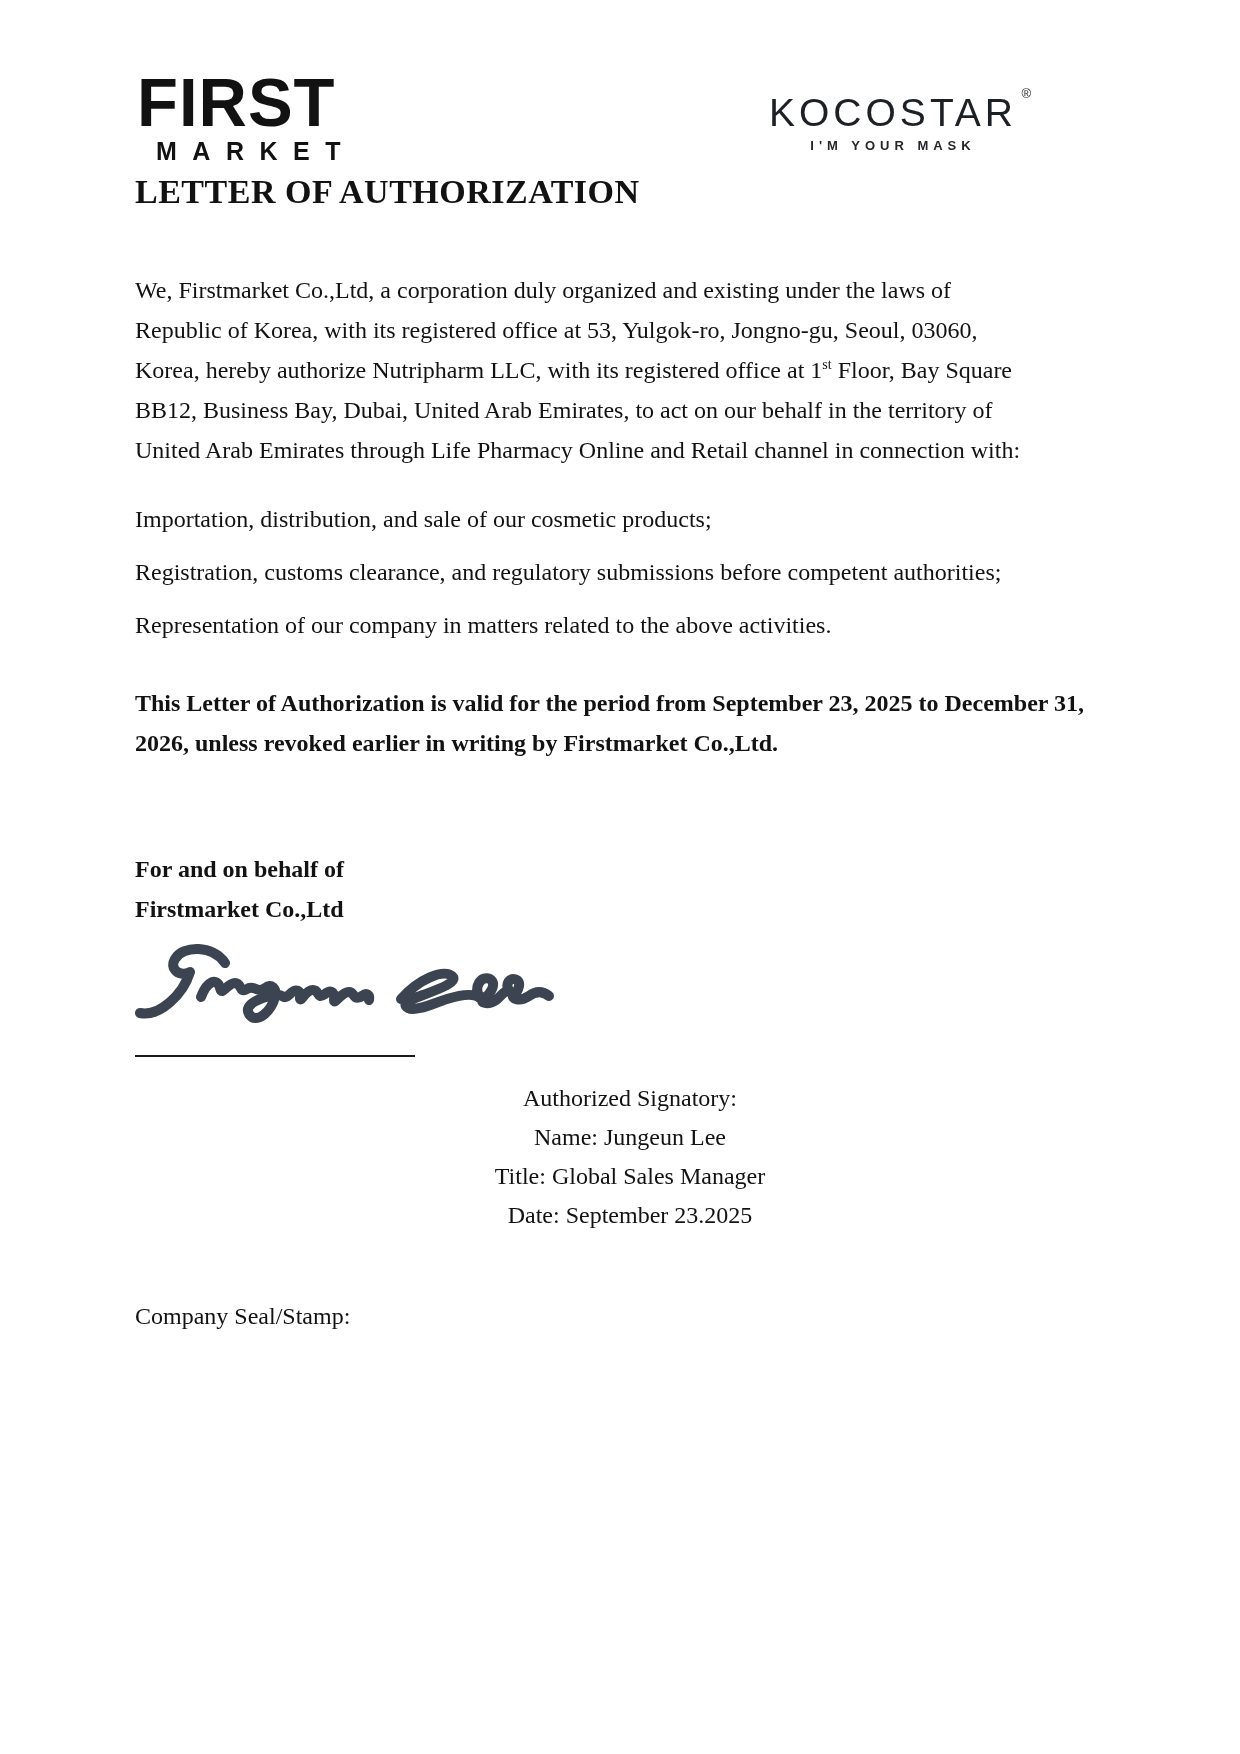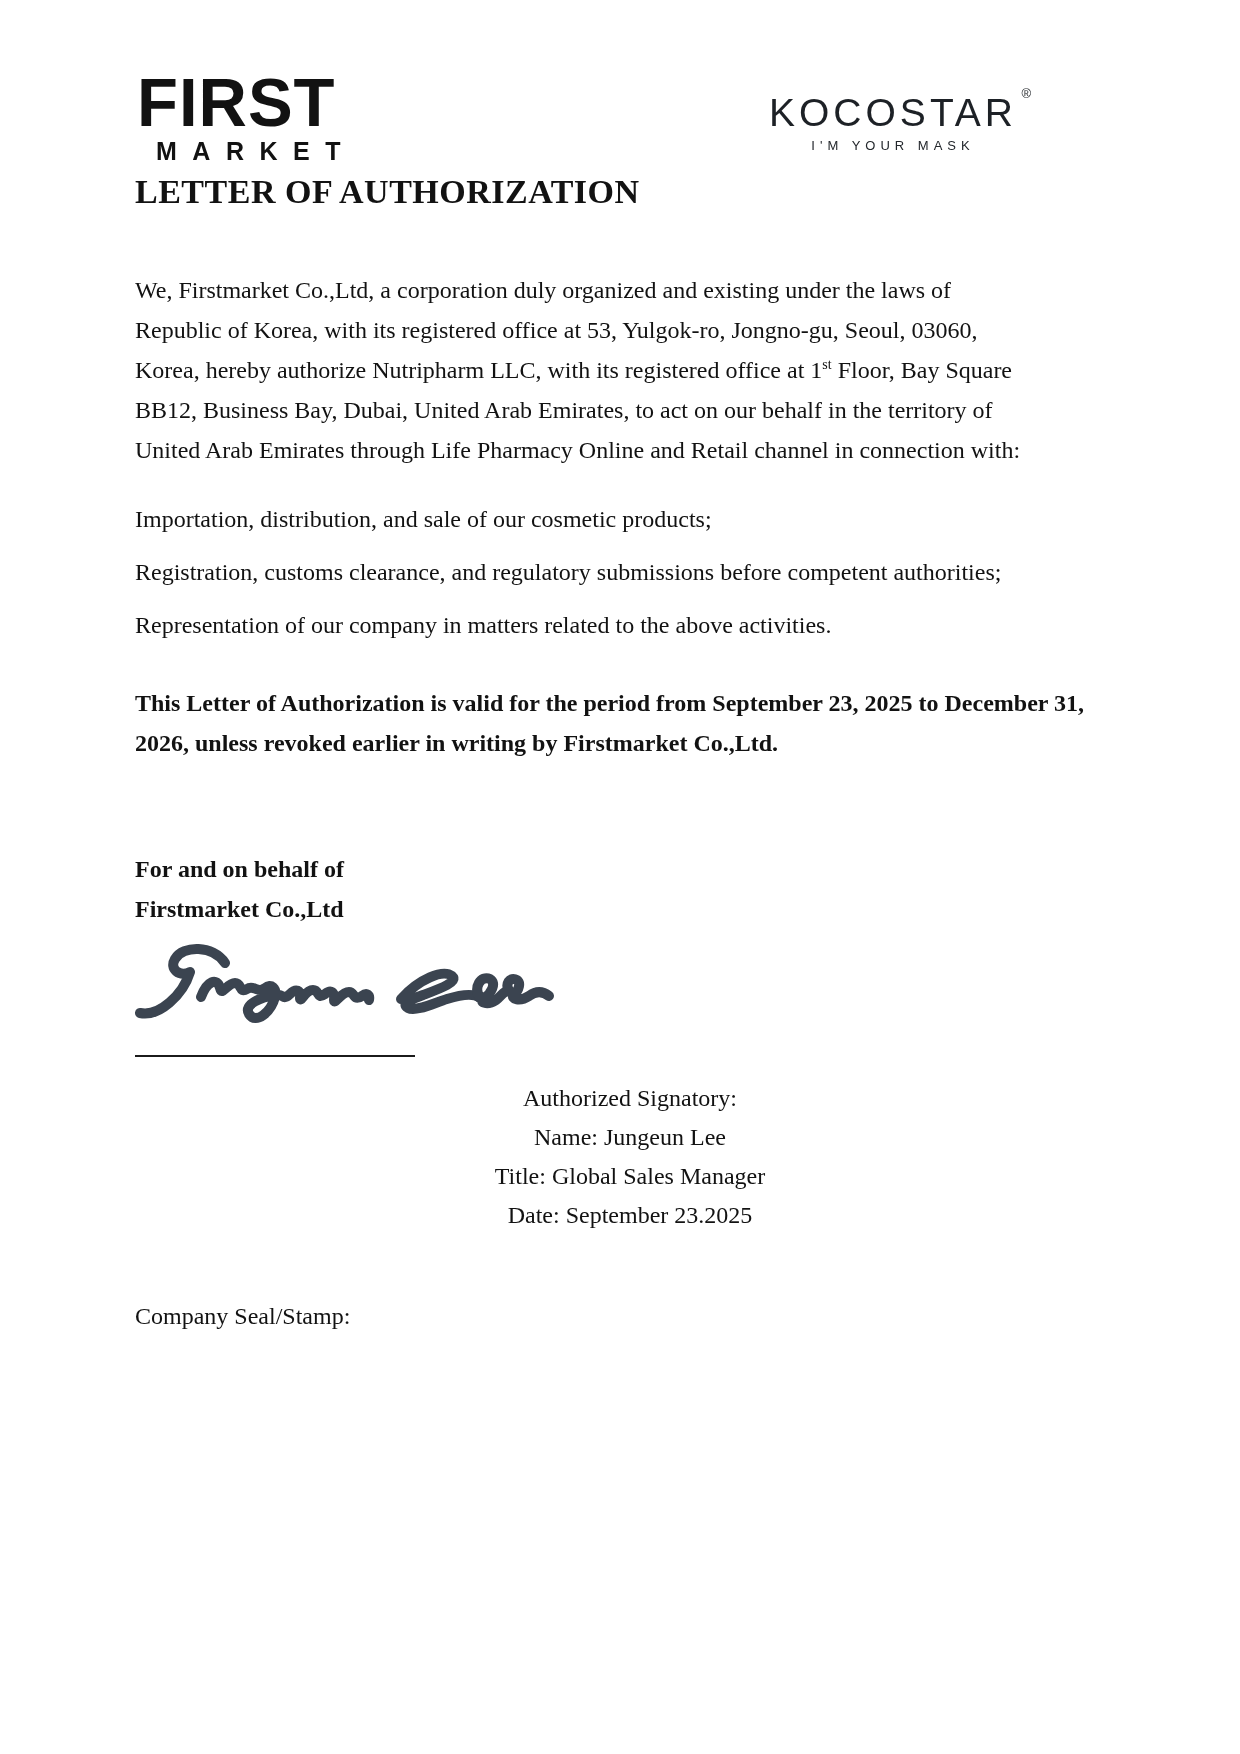--- a/index.html
+++ b/index.html
@@ -13,21 +13,21 @@
     padding-left:20px;
   }
   
   .first-logo{position:absolute;left:137px;top:70px;font-family:"Liberation Sans",sans-serif;font-weight:bold;color:#121212;}
   .first-logo .first{font-size:67px;line-height:66px;letter-spacing:1px;transform:scaleY(1.02);display:block;}
   .first-logo .market{display:block;font-size:25px;line-height:26px;letter-spacing:15.5px;margin-top:2px;margin-left:19px;}
   .koco-logo{position:absolute;left:768px;top:92px;width:250px;text-align:center;font-family:"Liberation Sans",sans-serif;color:#1d2126;}
   .koco-row{position:relative;display:inline-block;}
   .koco-name{font-size:39px;letter-spacing:4px;font-weight:400;line-height:42px;}
   .koco-reg{position:absolute;right:-14px;top:-6px;font-size:13px;font-weight:400;}
-  .koco-tagline{font-size:13px;font-weight:normal;letter-spacing:5px;margin-top:4px;color:#23272c;}
+  .koco-tagline{font-size:13px;font-weight:bold;letter-spacing:5px;margin-top:4px;color:#23272c;}
   
   .main{position:absolute;left:135px;right:135px;top:170px;}
   .title{
     text-align:left;
     padding-right:122px;
     font-size:34px;
     font-weight:bold;
     line-height:44px;
     letter-spacing:0.5px;
   }

